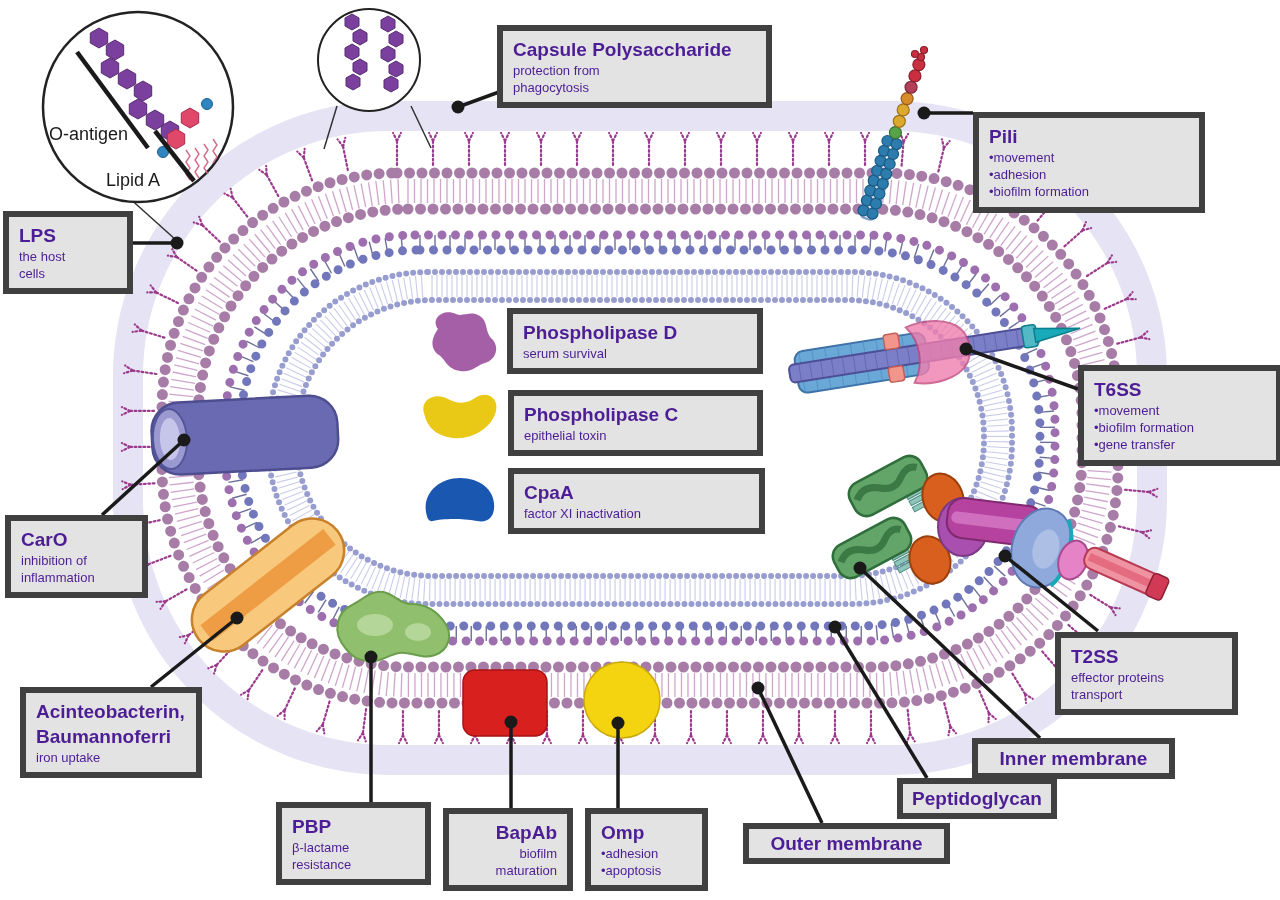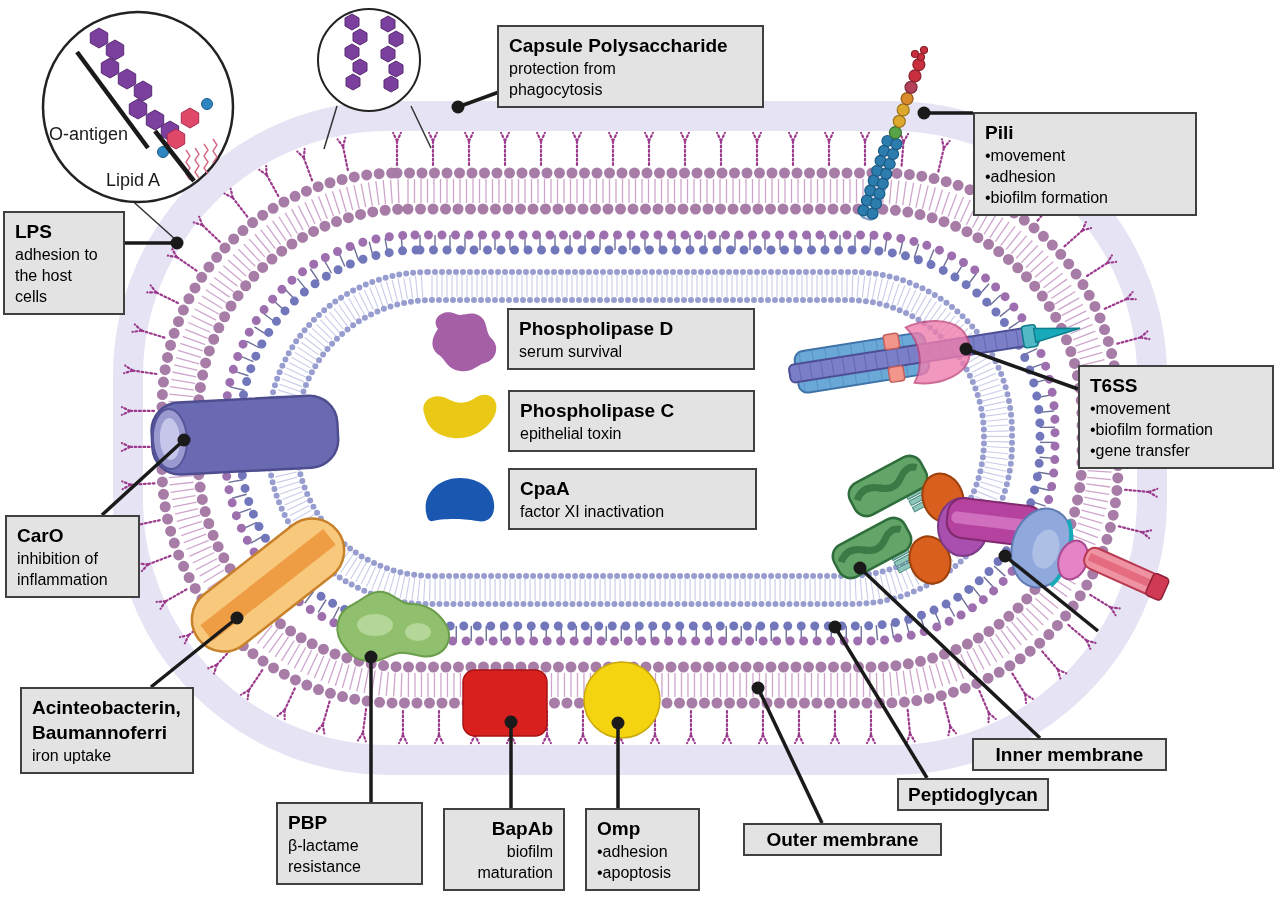--- a/index.html
+++ b/index.html
@@ -1,22 +1,22 @@
 <!DOCTYPE html>
 <html><head>
 <meta charset="utf-8">
 <style>
   html,body{margin:0;padding:0;background:#ffffff;}
   #stage{position:relative;width:1280px;height:900px;overflow:hidden;
          font-family:"Liberation Sans", sans-serif;background:#ffffff;}
   svg{position:absolute;left:0;top:0;}
-  .label-box{position:absolute;background:#e3e3e3;border:2px solid #404040;
-             padding:6px 10px;color:#000000;line-height:1.32;z-index:5;}
+  .label-box{position:absolute;background:#e3e3e3;border:6px solid #404040;
+             padding:6px 10px;color:#4c1d95;line-height:1.32;z-index:5;}
   .lb-title{font-weight:bold;font-size:19px;}
-  .lb-line{font-size:16px;}
+  .lb-line{font-size:13px;}
   .lb-center{text-align:center;padding:2px 8px;}
 </style>
 </head>
 <body>
 
 <div id="stage">
 
 <svg id="art" width="1280" height="900" viewBox="0 0 1280 900">
   <defs>
     <pattern id="segsTube" patternUnits="userSpaceOnUse" width="11" height="60">
@@ -1298,21 +1298,20 @@
 
 <div class="label-box" style="left:973px;top:72px;width:200px;margin-top:40px;">
   <div class="lb-title">Pili</div>
   <div class="lb-line">•movement</div>
   <div class="lb-line">•adhesion</div>
   <div class="lb-line">•biofilm formation</div>
 </div>
 
 <div class="label-box" style="left:3px;top:211px;width:98px;">
   <div class="lb-title">LPS</div>
-  <div class="lb-line">adhesion to</div>
   <div class="lb-line">the host</div>
   <div class="lb-line">cells</div>
 </div>
 
 <div class="label-box" style="left:507px;top:308px;width:224px;">
   <div class="lb-title">Phospholipase D</div>
   <div class="lb-line">serum survival</div>
 </div>
 
 <div class="label-box" style="left:508px;top:390px;width:223px;">
@@ -1325,20 +1324,25 @@
   <div class="lb-line">factor  XI inactivation</div>
 </div>
 
 <div class="label-box" style="left:1078px;top:365px;width:172px;">
   <div class="lb-title">T6SS</div>
   <div class="lb-line">•movement</div>
   <div class="lb-line">•biofilm formation</div>
   <div class="lb-line">•gene transfer</div>
 </div>
 
+<div class="label-box" style="left:1055px;top:632px;width:151px;">
+  <div class="lb-title">T2SS</div>
+  <div class="lb-line">effector proteins</div>
+  <div class="lb-line">transport</div>
+</div>
 
 <div class="label-box lb-center" style="left:972px;top:738px;width:175px;">
   <div class="lb-title">Inner membrane</div>
 </div>
 
 <div class="label-box lb-center" style="left:857px;top:778px;width:132px;margin-left:40px;">
   <div class="lb-title">Peptidoglycan</div>
 </div>
 
 <div class="label-box lb-center" style="left:743px;top:823px;width:179px;">

